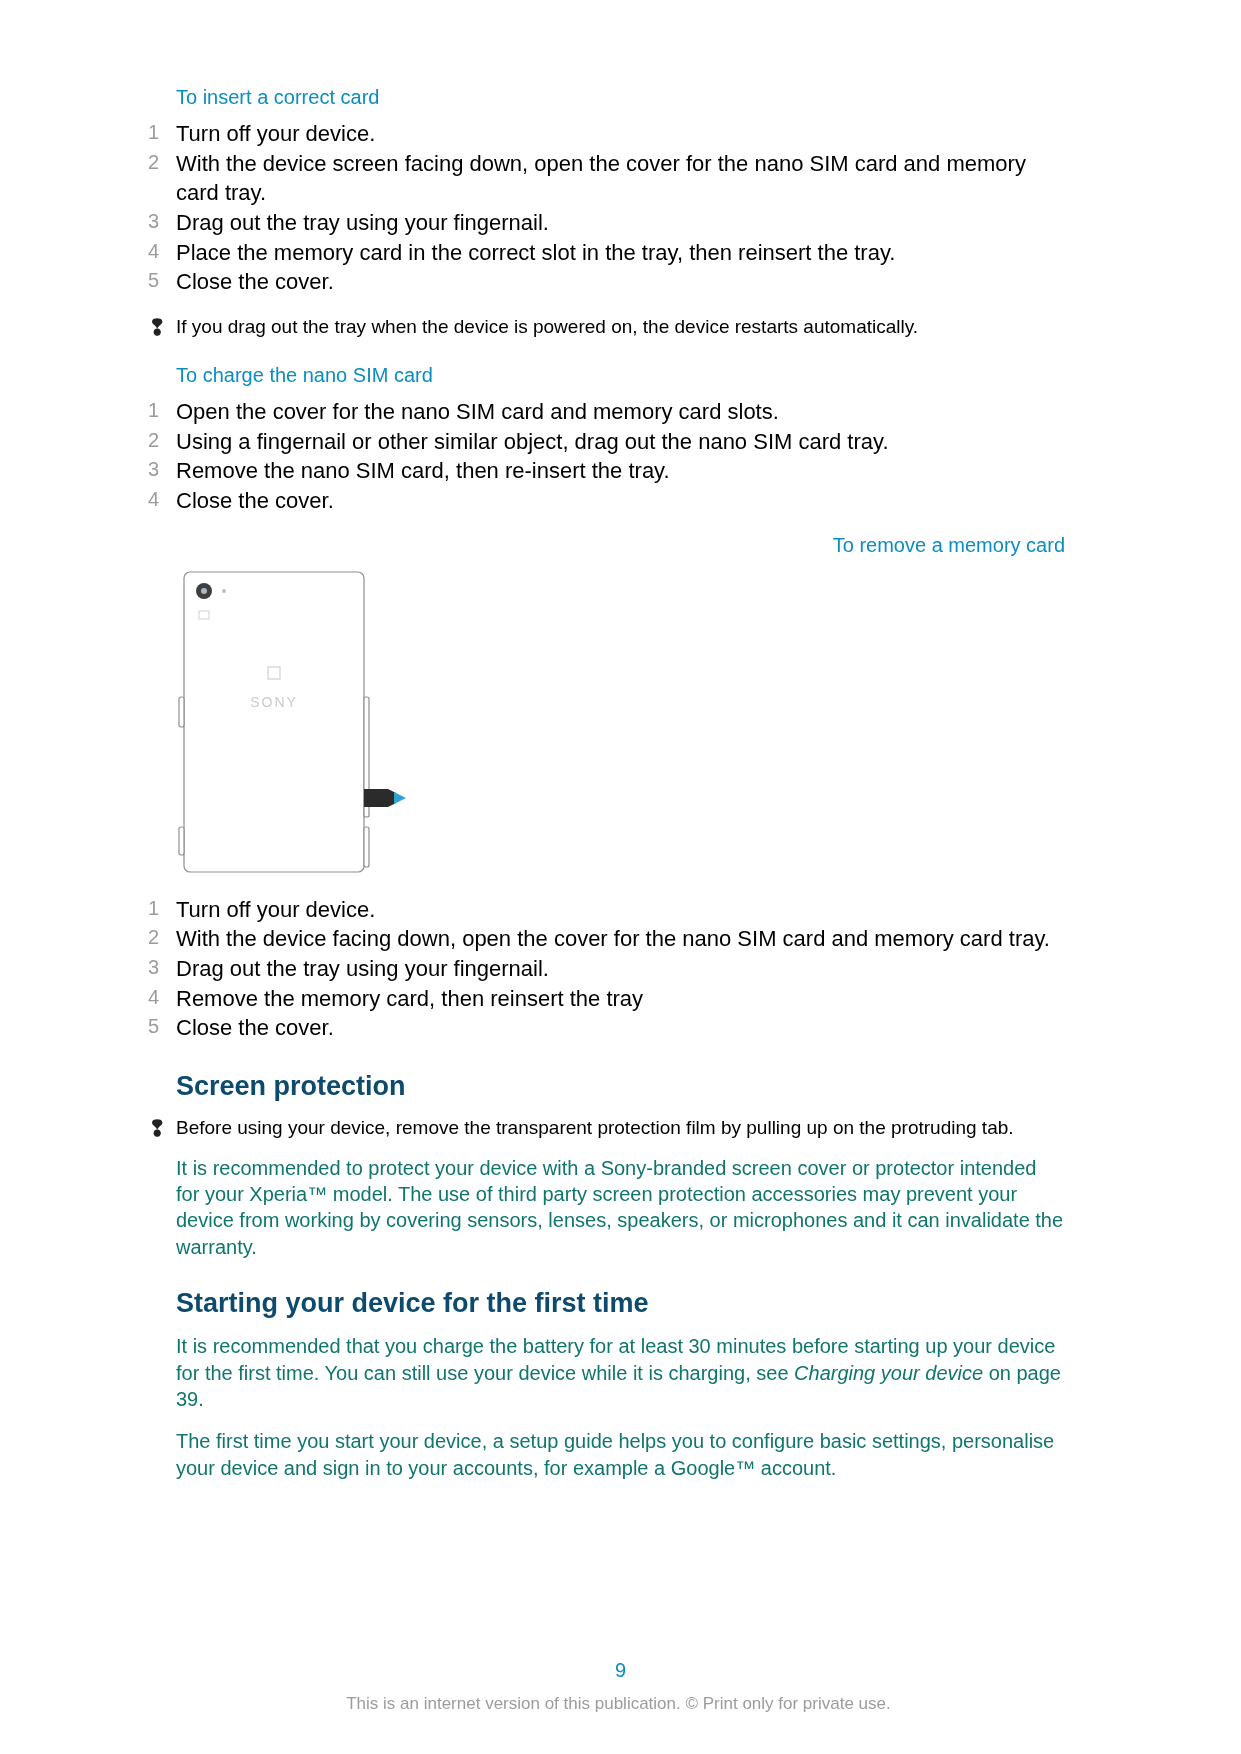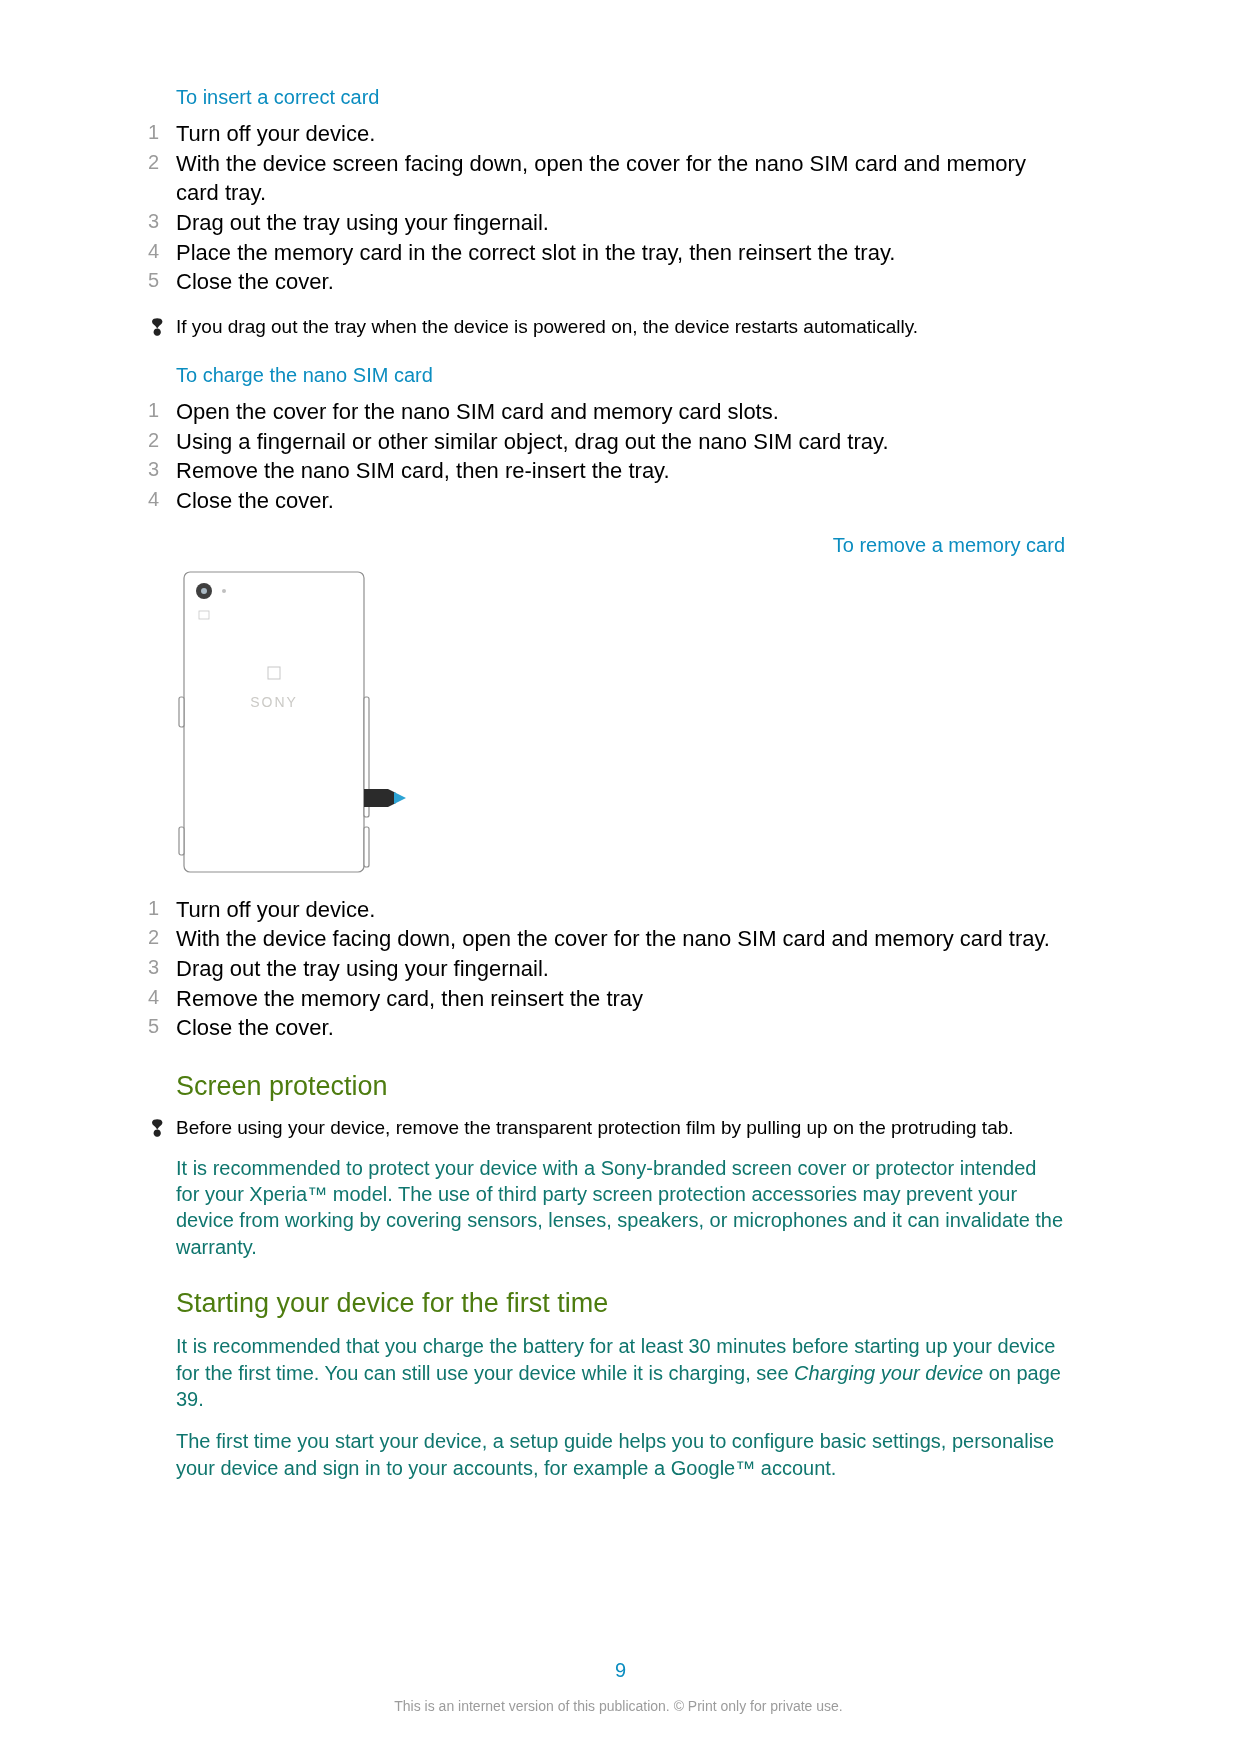--- a/index.html
+++ b/index.html
@@ -65,25 +65,25 @@
     color: #000;
     line-height: 1.3;
   }
   .device-illus {
     margin-left: 28px;
     margin-top: 6px;
     margin-bottom: 14px;
   }
   .h2 {
     font-size: 27px;
-    font-weight: normal;
+    font-weight: bold;
     margin-left: 28px;
     margin-top: 28px;
     margin-bottom: 14px;
-    color: #4d7c0f;
+    color: #0c4a6e;
   }
   .para {
     font-size: 20px;
     line-height: 1.32;
     margin-left: 28px;
     margin-bottom: 16px;
     color: #0f766e;
   }
   .italic { font-style: italic; }
   .page-number {
@@ -93,21 +93,21 @@
     text-align: center;
     color: #0b8dc0;
     font-size: 20px;
   }
   .footer-text {
     position: absolute;
     left: 0; right: 4px;
     bottom: 40px;
     text-align: center;
     color: #9c9c9c;
-    font-size: 14px;
+    font-size: 17px;
   }
   
   .phone-svg rect.frame { fill: #fff; stroke: #8f8f8f; stroke-width: 1.2; }
   .phone-svg .brand { fill: #cbcac6; font-size: 14px; font-family: Arial; letter-spacing: 2px; }
   .phone-svg .side { stroke:#8f8f8f; stroke-width:1.2; fill:#fff; }
 </style>
 </head>
 <body>
 
 <div class="page">

